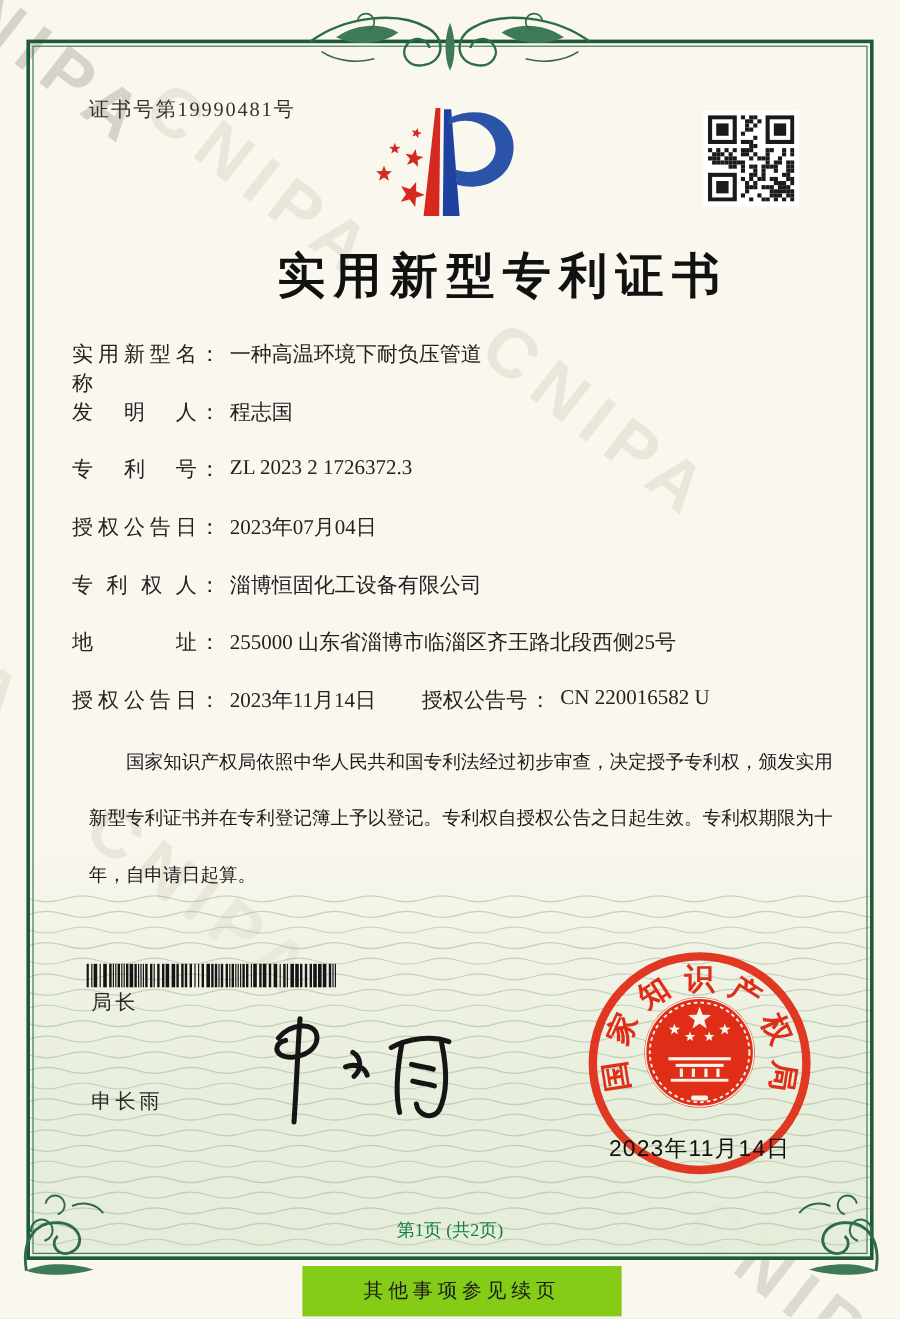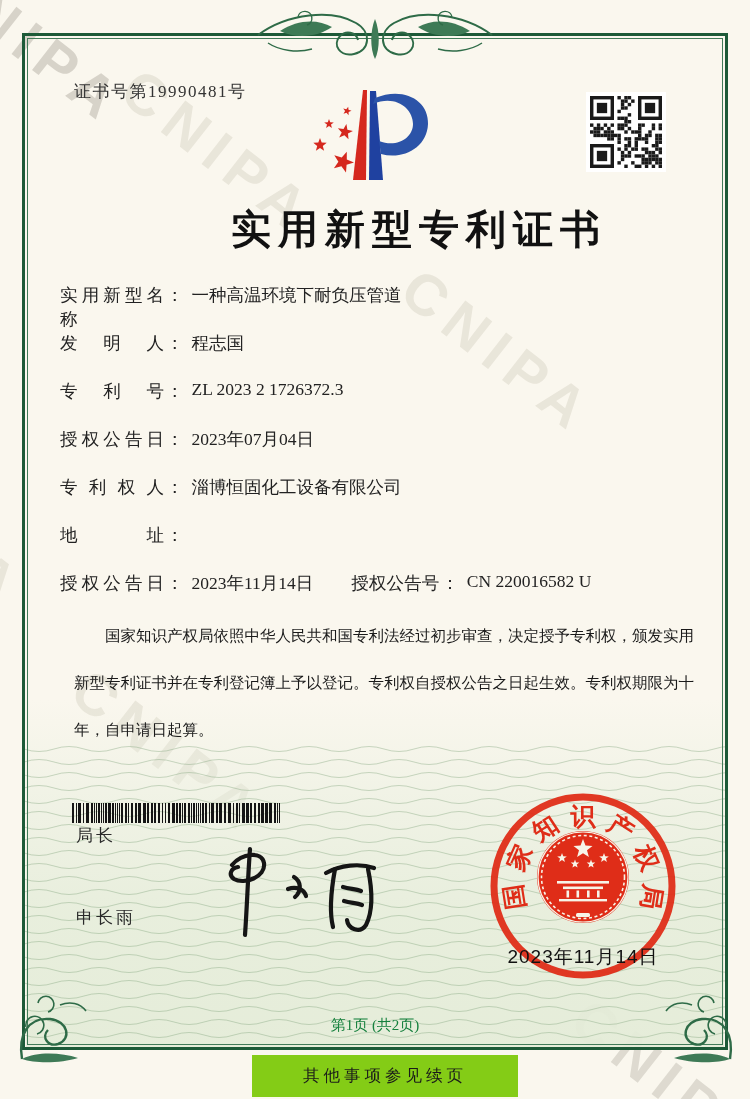--- a/index.html
+++ b/index.html
@@ -345,20 +345,21 @@
         <span class="fvalue">2023年07月04日</span>
       </div>
       <div class="frow">
         <span class="flabel">专利权人</span>
           <span class="colon">：</span>
         <span class="fvalue">淄博恒固化工设备有限公司</span>
       </div>
       <div class="frow">
         <span class="flabel">地址</span>
           <span class="colon">：</span>
+        <span class="fvalue">255000 山东省淄博市临淄区齐王路北段西侧25号</span>
       </div>
       <div class="frow">
         <span class="flabel">授权公告日</span>
           <span class="colon">：</span>
         <span class="fvalue">2023年11月14日</span>
         <span class="grant-pair">
           <span class="flabel">授权公告号</span>
             <span class="colon">：</span>
           <span class="fvalue">CN 220016582 U</span>
         </span>

